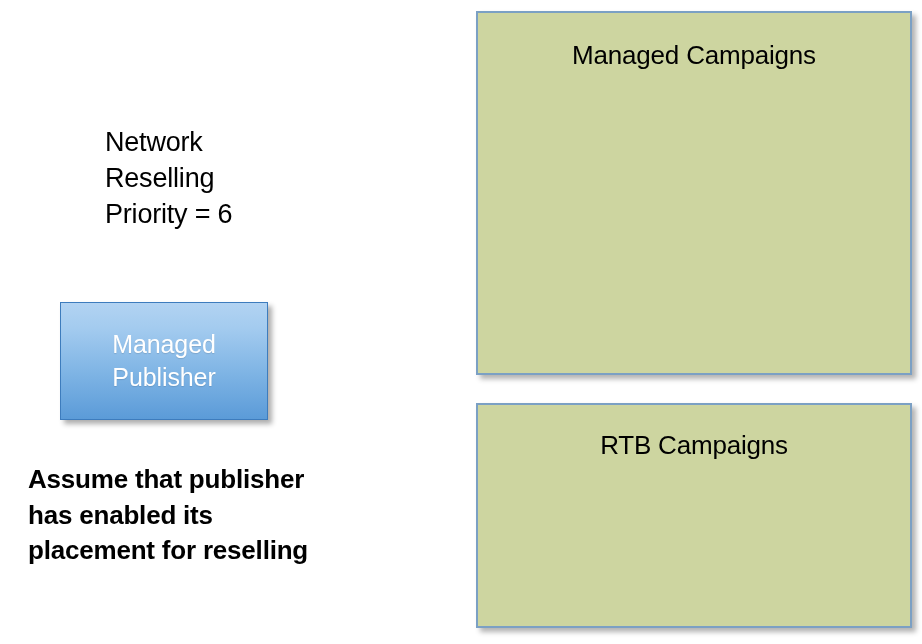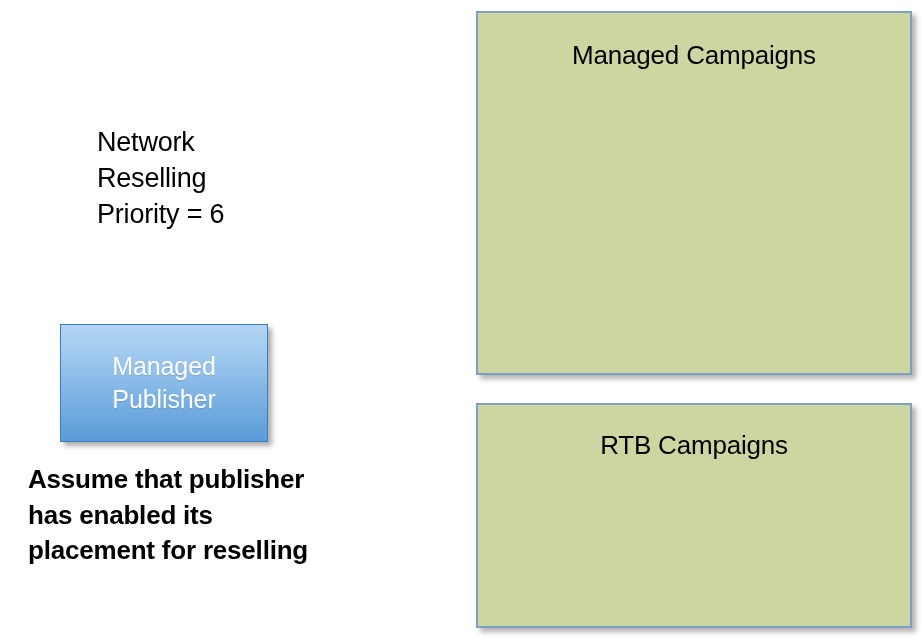--- a/index.html
+++ b/index.html
@@ -24,21 +24,21 @@
   .note {
     position: absolute;
     color: #000000;
     font-size: 27px;
     line-height: 1.33;
     font-weight: 400;
     white-space: pre-line;
     letter-spacing: -0.2px;
   }
   #network-priority-note {
-    left: 97px;
+    left: 105px;
     top: 125px;
     width: 290px;
   }
   #reselling-assumption-note {
     left: 28px;
     top: 462px;
     width: 400px;
     font-size: 26px;
     line-height: 1.37;
     font-weight: bold;
@@ -94,21 +94,21 @@
     font-size: 25px;
     line-height: 1.32;
     font-weight: 400;
     white-space: pre-line;
     letter-spacing: -0.1px;
     text-shadow: 0 1px 1px rgba(0,0,0,0.12);
   }
 
   #managed-publisher-box {
     left: 60px;
-    top: 324px;
+    top: 302px;
     width: 208px;
     height: 118px;
   }
 </style>
 </head>
 <body>
 
 <div id="canvas">
 
   <div class="note" id="network-priority-note">Network

